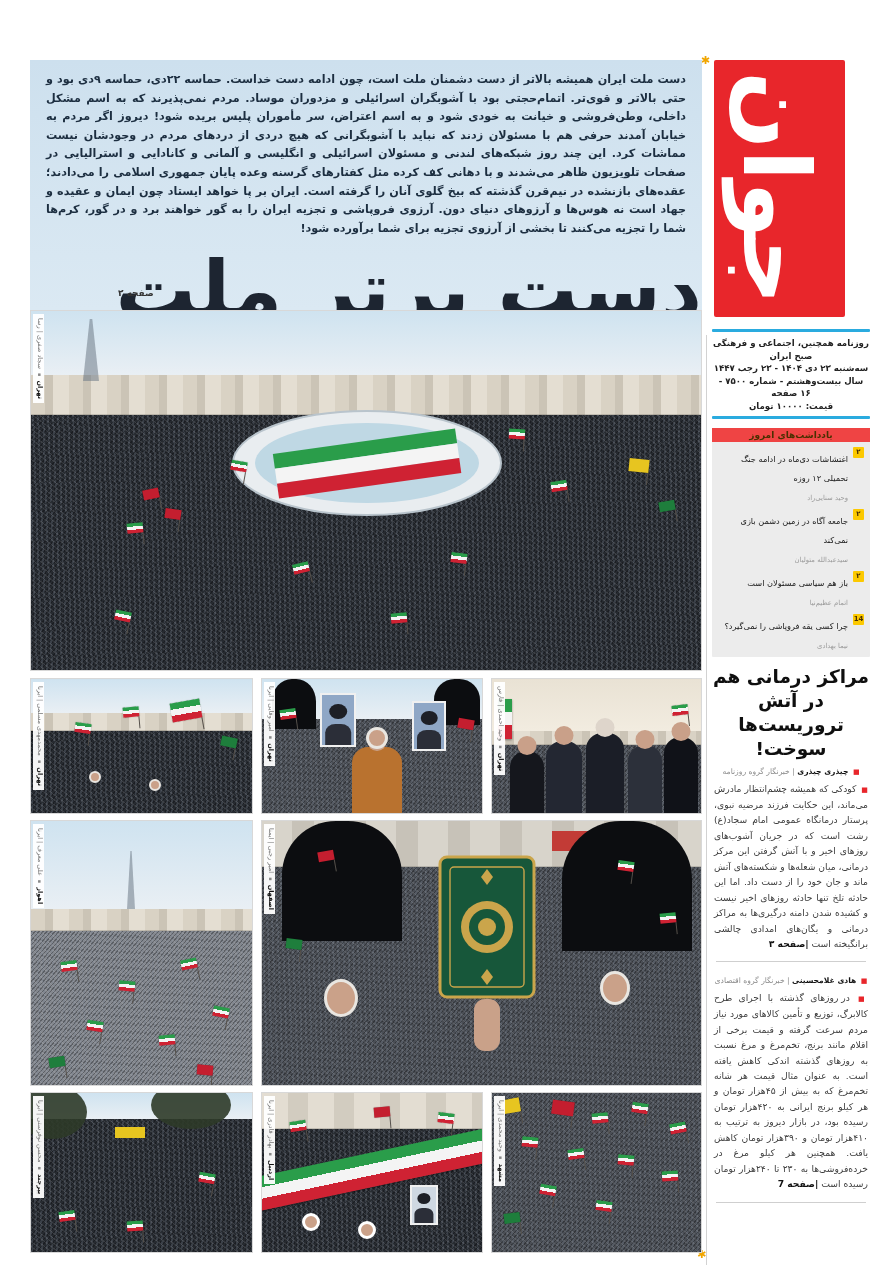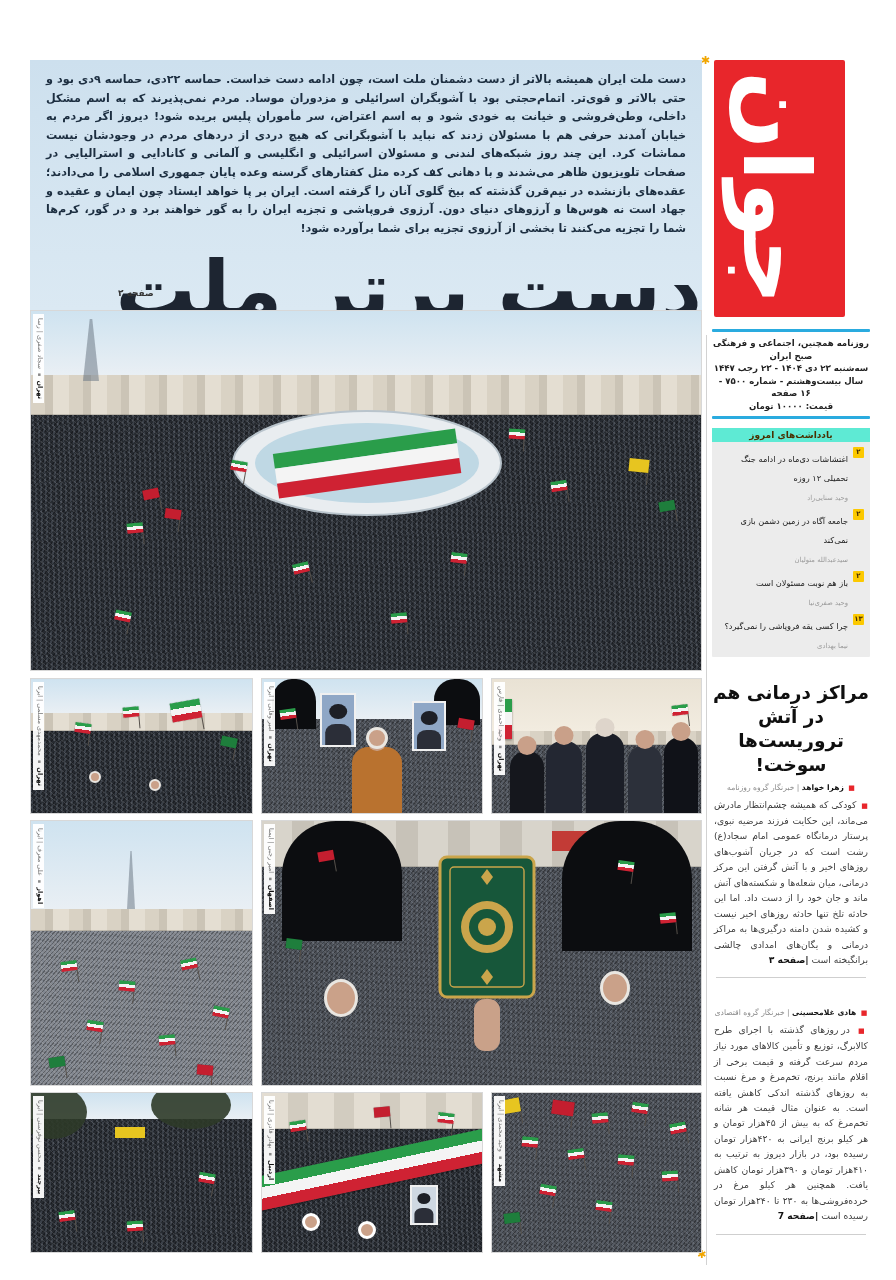--- a/index.html
+++ b/index.html
@@ -9,26 +9,26 @@
 
   
   .sidebar{position:absolute;left:712px;top:50px;width:158px;}
   .masthead-box{width:131px;height:257px;background:#e8262b;margin:10px 0 0 2px;float:left;border-radius:2px;}
   .star{position:absolute;font-size:11px;color:#f0a500;}
   .clear{clear:both;}
   .info-block{padding-top:12px;}
   .cyan{height:3px;background:#2aabdf;border-radius:1px;}
   .info-lines{text-align:center;font-size:8.6px;color:#222;line-height:12.5px;padding:5px 0 4px;font-weight:bold;}
   .notes-box{background:#ececec;margin-top:9px;padding-bottom:5px;border-radius:1px;}
-  .notes-header{background:#5eead4;color:#4a3000;font-weight:bold;font-size:9px;text-align:center;padding:2px 0;}
+  .notes-header{background:#ef4444;color:#4a3000;font-weight:bold;font-size:9px;text-align:center;padding:2px 0;}
   .note-item{display:flex;align-items:flex-start;padding:5px 6px 0 4px;}
   .note-badge{flex:0 0 11px;height:11px;background:#fcc900;color:#4a3000;font-size:7px;font-weight:bold;text-align:center;line-height:11px;margin-left:5px;border-radius:1px;}
   .note-title{font-size:8.2px;font-weight:normal;color:#1a1a1a;line-height:1.3;}
   .note-author{font-size:6.8px;color:#999;margin-top:1px;}
-  .sb-article{padding-top:24px;}
+  .sb-article{padding-top:8px;}
   .sb-h{font-weight:bold;color:#0f0f0f;text-align:center;line-height:1.3;font-size:18.5px;}
   .sb-h.big{font-size:22px;}
   .sb-byline{text-align:center;font-size:7.6px;margin:6px 0 5px;color:#8a8a8a;}
   .sb-byline b{color:#111;}
   .red-sq{color:#e8262b;font-size:7px;margin-left:2px;}
   .sb-body{font-size:9.2px;color:#3c3c3c;line-height:1.68;text-align:justify;padding:0 2px;}
   .sb-body .pref{font-weight:bold;color:#111;}
   .sb-div{border-top:1px solid #cfcfcf;margin:10px 4px 0;}
 
   
@@ -103,35 +103,35 @@
         <span><span class="note-title">اغتشاشات دی‌ماه در ادامه جنگ تحمیلی ۱۲ روزه</span><br>
         <span class="note-author">وحید سنایی‌راد</span></span>
       </div>
       <div class="note-item">
         <span class="note-badge">۲</span>
         <span><span class="note-title">جامعه آگاه در زمین دشمن بازی نمی‌کند</span><br>
         <span class="note-author">سیدعبدالله متولیان</span></span>
       </div>
       <div class="note-item">
         <span class="note-badge">۲</span>
-        <span><span class="note-title">باز هم نوبت مسئولان است</span><br>
-        <span class="note-author">وحید صفری‌نیا</span></span>
+        <span><span class="note-title">باز هم سیاسی مسئولان است</span><br>
+        <span class="note-author">اتمام عظیم‌نیا</span></span>
       </div>
       <div class="note-item">
-        <span class="note-badge">۱۳</span>
+        <span class="note-badge">14</span>
         <span><span class="note-title">چرا کسی یقه فروپاشی را نمی‌گیرد؟</span><br>
         <span class="note-author">نیما بهدادی</span></span>
       </div>
     </div>
 
     <div class="sb-article">
       <div class="sb-h">مراکز درمانی هم در آتش تروریست‌ها سوخت!</div>
       <div class="sb-byline">
         <span class="red-sq">■</span>
-        <b>زهرا خواهد</b>
+        <b>چیذری چیذری</b>
         <span>| خبرنگار گروه روزنامه</span>
       </div>
       <div class="sb-body">
         <span class="red-sq">■</span>
         <span>کودکی که همیشه چشم‌انتظار مادرش می‌ماند، این حکایت فرزند مرضیه نبوی، پرستار درمانگاه عمومی امام سجاد(ع) رشت است که در جریان آشوب‌های روزهای اخیر و با آتش گرفتن این مرکز درمانی، میان شعله‌ها و شکسته‌های آتش ماند و جان خود را از دست داد. اما این حادثه تلخ تنها حادثه روزهای اخیر نیست و کشیده شدن دامنه درگیری‌ها به مراکز درمانی و یگان‌های امدادی چالشی برانگیخته است </span>
         <span class="pref">|صفحه ۳</span>
       </div>
     </div>
     <div class="sb-div"></div>
 

